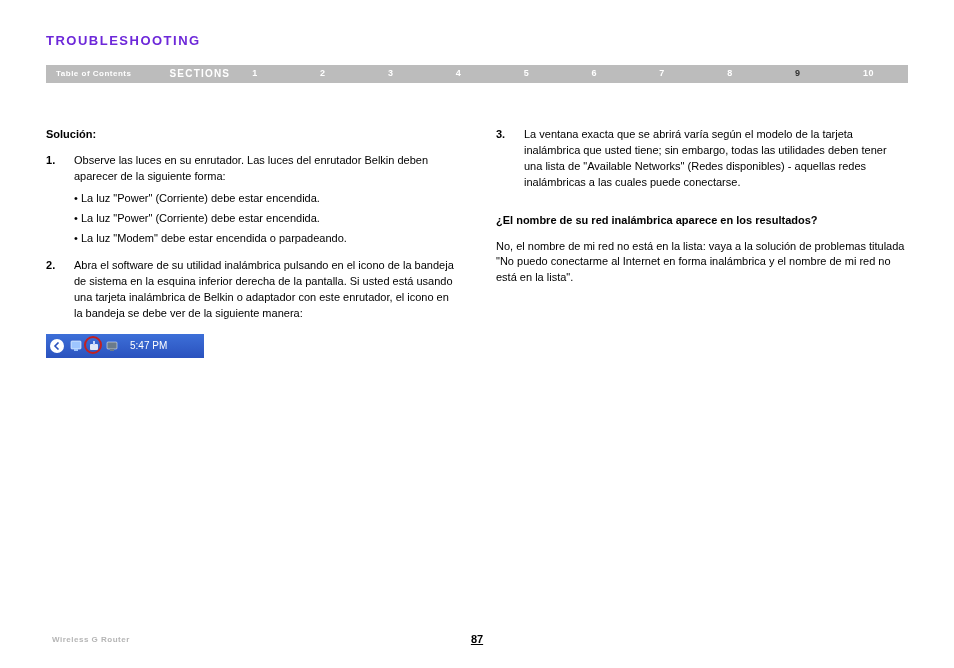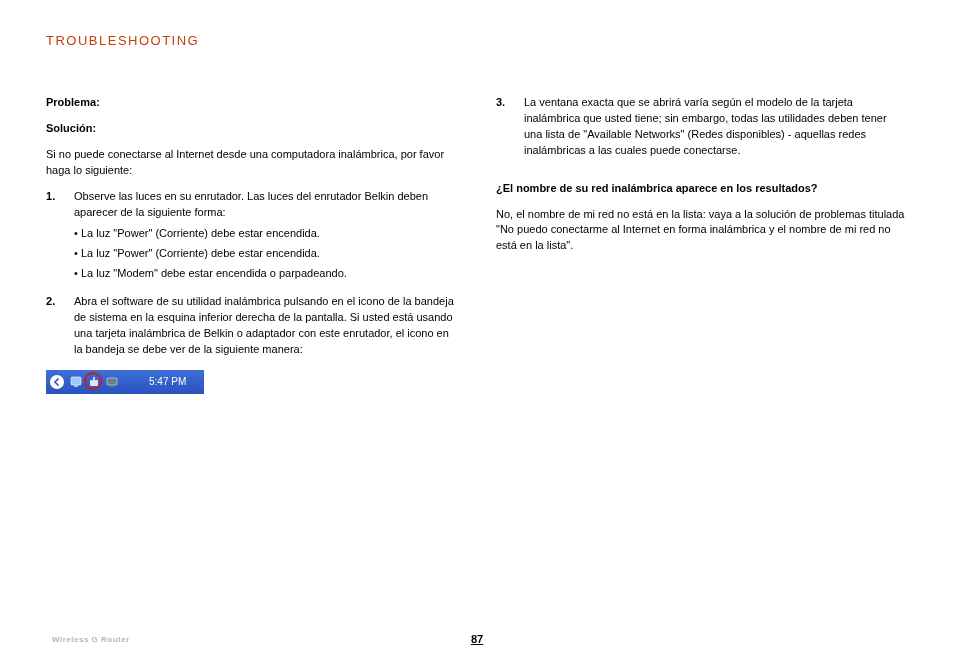--- a/index.html
+++ b/index.html
@@ -10,23 +10,23 @@
     background: #fff;
     color: #000;
     font-size: 11px;
     line-height: 1.45;
     position: relative;
   }
   .page {
     padding: 32px 46px 0 46px;
   }
   .heading {
-    color: #c2410c;
+    color: #6d28d9;
     font-size: 13px;
-    font-weight: 400;
+    font-weight: 700;
     letter-spacing: 1.5px;
     margin-bottom: 14px;
   }
   .navbar {
     background: #bcbcbc;
     height: 18px;
     width: 100%;
     display: flex;
     align-items: center;
     font-size: 9px;
@@ -116,21 +116,21 @@
     position: absolute;
     width: 18px; height: 18px;
     border: 2px solid #c32020;
     border-radius: 50%;
     left: 38px;
     top: 2px;
   }
   .tray-time {
     color: #fff;
     font-size: 10px;
-    margin-left: 28px;
+    margin-left: 9px;
   }
   .right-list-start {
     padding-left: 28px;
     position: relative;
     margin-bottom: 22px;
   }
   .right-list-start .num {
     position: absolute;
     left: 0;
     font-weight: 700;
@@ -154,27 +154,41 @@
     text-decoration: underline;
   }
 </style>
 </head>
 <body>
 
 <div class="page">
 
   <div class="heading">TROUBLESHOOTING</div>
 
+  <div class="navbar">
+    <div class="nav-toc">Table of Contents</div>
+    <div class="nav-sections">SECTIONS</div>
+    <div class="nav-numbers">
+      <span class="nav-num">1</span>
+      <span class="nav-num">2</span>
+      <span class="nav-num">3</span>
+      <span class="nav-num">4</span>
+      <span class="nav-num">5</span>
+      <span class="nav-num">6</span>
+      <span class="nav-num">7</span>
+      <span class="nav-num">8</span>
+      <span class="nav-num active">9</span>
+      <span class="nav-num">10</span>
+    </div>
+  </div>
 
   <div class="columns">
 
     <div class="col">
-      <p class="bold">Problema:</p>
       <p class="bold">Solución:</p>
-      <p>Si no puede conectarse al Internet desde una computadora inalámbrica, por favor haga lo siguiente:</p>
 
       <ol class="main-list">
         <li>
           <span>Observe las luces en su enrutador. Las luces del enrutador Belkin deben aparecer de la siguiente forma:</span>
           <ul class="bullets">
             <li>La luz "Power" (Corriente) debe estar encendida.</li>
             <li>La luz "Power" (Corriente) debe estar encendida.</li>
             <li>La luz "Modem" debe estar encendida o parpadeando.</li>
           </ul>
         </li>

